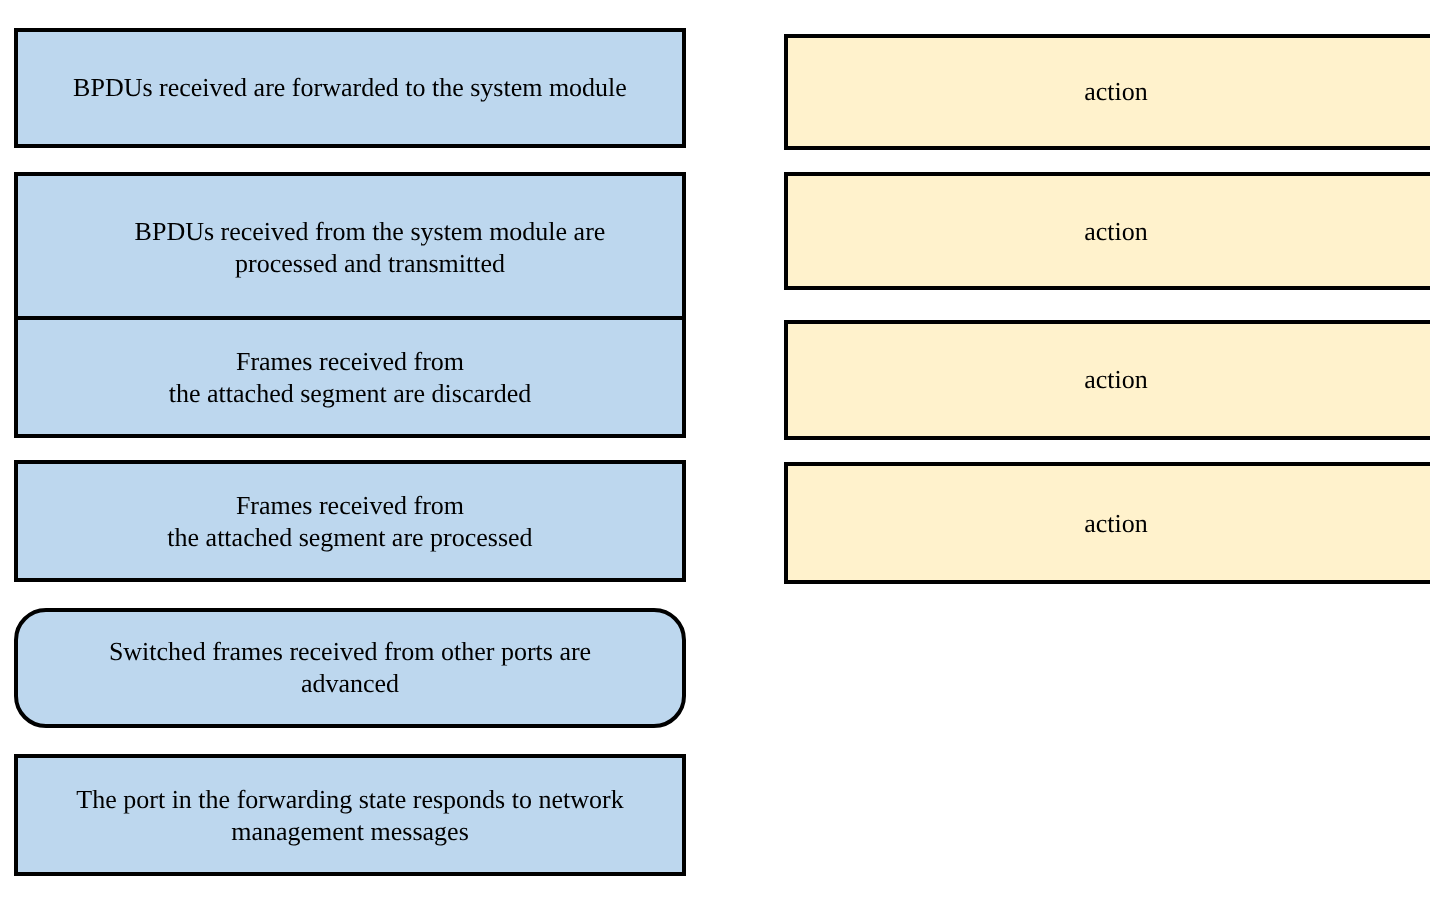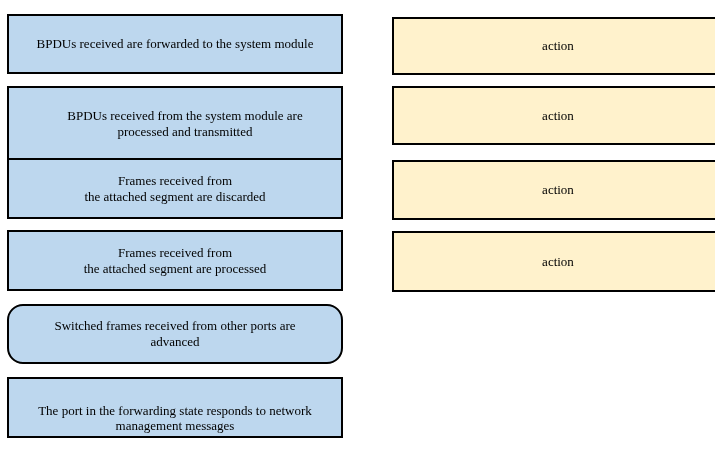--- a/index.html
+++ b/index.html
@@ -71,21 +71,21 @@
 the attached segment are discarded</span>
   </div>
   <div class="box statement s4" style="background: rgb(189, 215, 238); border-color: rgb(0, 0, 0); color: rgb(0, 0, 0);">
     <span class="label">Frames received from
 the attached segment are processed</span>
   </div>
   <div class="box statement s5" style="background: rgb(189, 215, 238); border-color: rgb(0, 0, 0); color: rgb(0, 0, 0);">
     <span class="label">Switched frames received from other ports are
 advanced</span>
   </div>
-  <div class="box statement s6" style="background: rgb(189, 215, 238); border-color: rgb(0, 0, 0); color: rgb(0, 0, 0); align-items: flex-end;">
+  <div class="box statement s6" style="background: rgb(189, 215, 238); border-color: rgb(0, 0, 0); color: rgb(0, 0, 0);">
     <span class="label">The port in the forwarding state responds to network
 management messages</span>
   </div>
 
   <div class="box action a1" style="background: rgb(255, 242, 204); border-color: rgb(0, 0, 0); color: rgb(0, 0, 0);">
     <span class="label">action</span>
   </div>
   <div class="box action a2" style="background: rgb(255, 242, 204); border-color: rgb(0, 0, 0); color: rgb(0, 0, 0);">
     <span class="label">action</span>
   </div>

